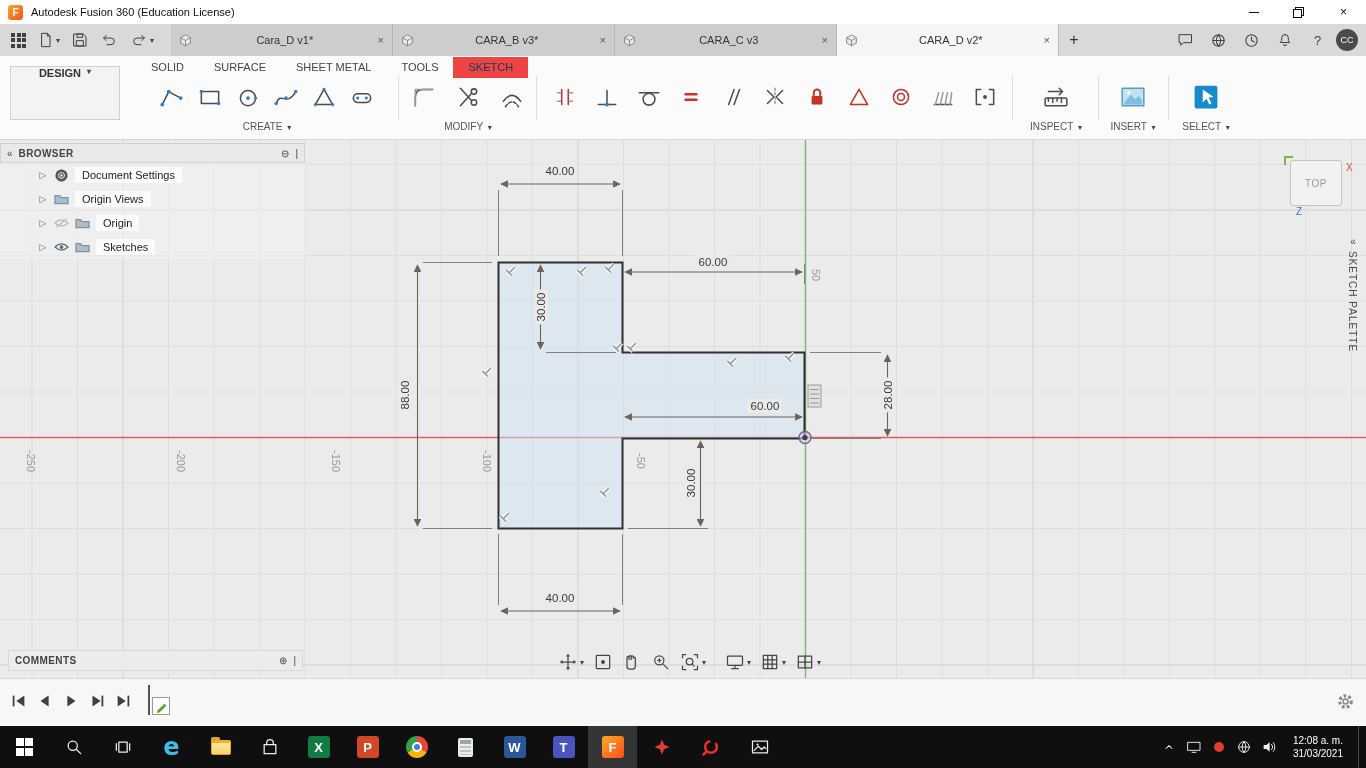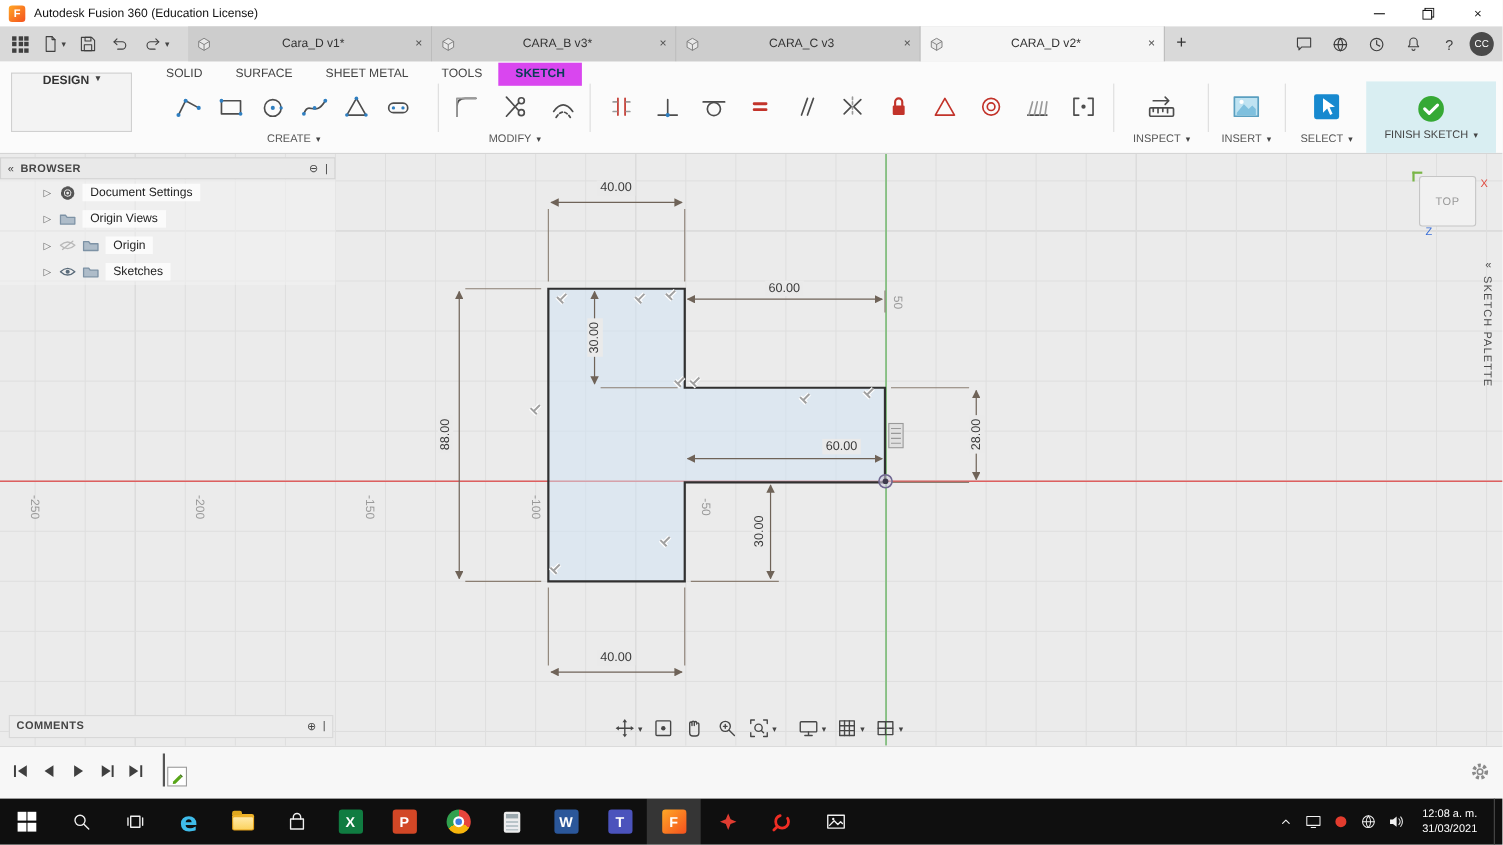--- a/index.html
+++ b/index.html
@@ -31,21 +31,21 @@
   .tbicons{margin-left:auto;display:flex;align-items:center;gap:4px;padding-right:8px}
   .tbi{width:29px;height:26px;display:flex;align-items:center;justify-content:center;color:#3f3f3f;font-size:13px}
   .tbi svg{stroke:#3f3f3f;fill:none;stroke-width:1.5;stroke-linecap:round;stroke-linejoin:round}
   .avatar{width:22px;height:22px;border-radius:50%;background:#4a4a4a;color:#fff;font-size:9px;display:flex;align-items:center;justify-content:center}
 
   
   .ribbon{position:absolute;left:0;top:56px;width:1366px;height:84px;background:#fbfbfb;border-bottom:1px solid #d5d5d5}
   .wsbox{position:absolute;left:10px;top:10px;width:110px;height:54px;background:#f3f3f3;border:1px solid #d0d0d0;display:flex;align-items:flex-start;justify-content:center;font-size:11px;font-weight:bold;color:#333;gap:4px}
   .envtabs{position:absolute;left:136px;top:1px;display:flex;height:21px}
   .envtab{padding:4px 15px;font-size:11px;color:#444}
-  .envtab.active{background:#d946ef;color:#0a3c57;font-weight:bold}
+  .envtab.active{background:#ef4444;color:#0a3c57;font-weight:normal}
   .rgroup{position:absolute;top:18px;height:46px;display:flex;align-items:center;justify-content:center}
   .tbt{width:38px;height:42px;display:flex;align-items:center;justify-content:center}
   .tbt svg{stroke:#4d4d4d;fill:none;stroke-width:1.4;stroke-linecap:round;stroke-linejoin:round}
   .tbt svg .r{stroke:#c2332a}
   .tbt svg .rf{fill:#c2332a;stroke:none}
   .tbt svg .bd{fill:#2f7fc1;stroke:none}
   .tbt svg .wf{fill:#fff;stroke:none}
   .tbt svg .gy{stroke:#9a9a9a}
   .glabel{position:absolute;top:65px;font-size:10px;color:#555;text-align:center}
   .vsep{position:absolute;top:20px;height:44px;width:1px;background:#ddd}
@@ -465,27 +465,20 @@
       <svg width="26" height="26" viewBox="0 0 24 24">
           <rect x="1.5" y="1.5" width="21" height="21" rx="2" fill="#1789cf" stroke="none"></rect>
           <path class="wf" d="M9 5 L9 17 L12.5 13.5 L15 19 L17 18 L14.5 12.5 L19 12 Z"></path>
         </svg>
     </span>
   </div>
   <div class="glabel" style="left:1170px;width:72px">
     <span>SELECT</span> <span class="caret">▾</span>
   </div>
 
-  <div class="finishblk">
-    <svg width="28" height="28" viewBox="0 0 24 24">
-        <circle cx="12" cy="12" r="10" fill="#36a935"></circle>
-        <path d="M7 12 L10.5 15.5 L17 9" stroke="#fff" stroke-width="2.4" fill="none" stroke-linecap="round" stroke-linejoin="round"></path>
-      </svg>
-    <span class="glbl2"><span>FINISH SKETCH</span> <span class="caret">▾</span></span>
-  </div>
 </div>
 
 <div class="canvas">
 
   <svg class="sketchsvg" width="1366" height="538" viewBox="0 0 1366 538">
     <defs>
       <marker id="arr" viewBox="0 0 10 10" refX="9" refY="5" markerWidth="7" markerHeight="7" orient="auto-start-reverse">
           <path d="M0 0 L10 5 L0 10 z" fill="#6f6358"></path>
         </marker>
       <g id="perp">

